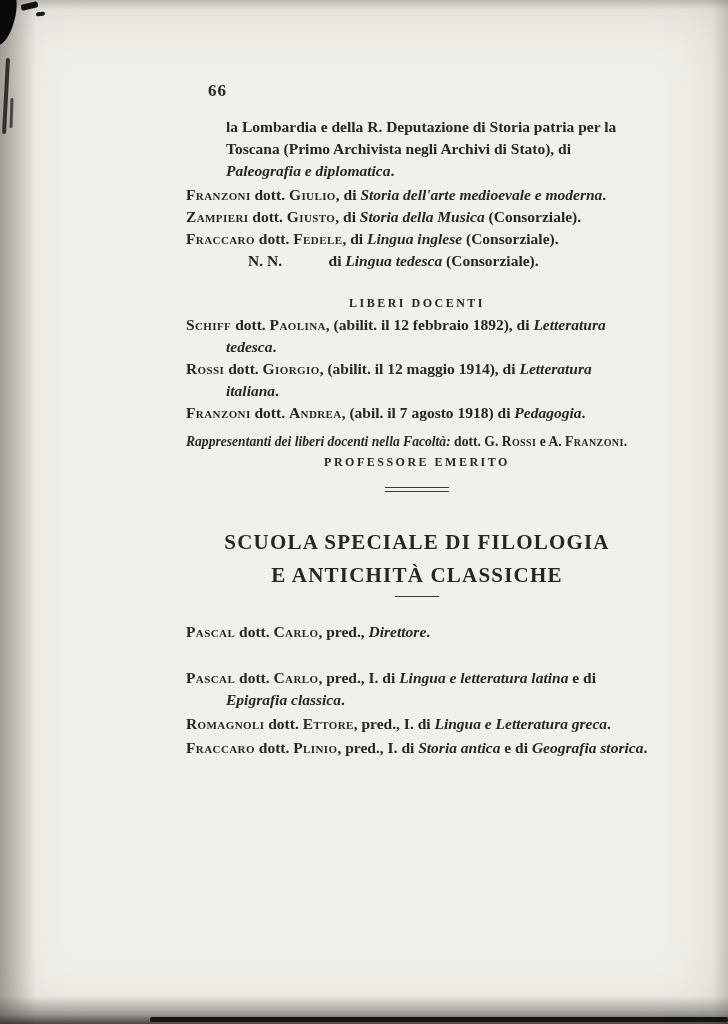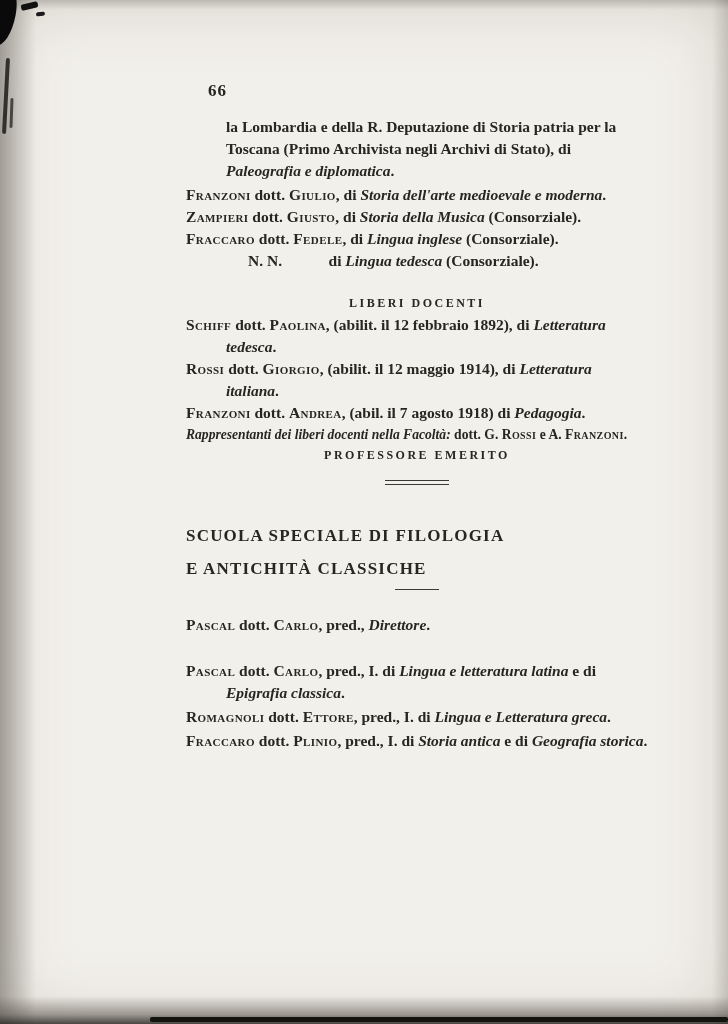--- a/index.html
+++ b/index.html
@@ -33,21 +33,21 @@
   .page-number { font-size:17px; line-height:22px; margin-left:22px; letter-spacing:1px; }
 
   .para { margin:0; font-size:15.5px; line-height:22px; }
   .entry        { padding-left:40px; text-indent:-40px; }
   .continuation { padding-left:40px; text-indent:0; }
   .note         { padding-left:38px; text-indent:-38px; font-size:13.6px; line-height:19px; }
   .sc { font-variant:small-caps; letter-spacing:0.4px; }
   .it { font-style:italic; }
 
   .heading { text-align:center; font-size:12px; line-height:22px; letter-spacing:2.5px; }
-  .heading-large { text-align:left; font-size:17px; line-height:33px; letter-spacing:1.2px; }
+  .heading-large { text-align:center; font-size:21px; line-height:33px; letter-spacing:1.2px; }
   .rule-double { width:64px; margin-left:auto; margin-right:auto; }
   .rule-double .rule-line { border-top:1px solid #3c3a34; margin-bottom:3px; }
   .rule-single { width:44px; margin-left:auto; margin-right:auto; border-top:1px solid #3c3a34; height:0; }
 </style>
 </head>
 <body>
 
 <div class="page">
   <div class="artifact edge-top"></div>
   <div class="artifact edge-left"></div>
@@ -65,21 +65,21 @@
     <div id="blocks">
         <p class="para continuation" style="margin-top: 14px;"><span>la Lombardia e della R. Deputazione di Storia patria per la Toscana (Primo Archivista negli Archivi di Stato), di </span><span class="it">Paleografia e diplomatica</span><span>.</span></p>
         <p class="para entry" style="margin-top: 2px;"><span class="sc">Franzoni</span><span> dott. </span><span class="sc">Giulio</span><span>, di </span><span class="it">Storia dell'arte medioevale e moderna</span><span>.</span></p>
         <p class="para entry"><span class="sc">Zampieri</span><span> dott. </span><span class="sc">Giusto</span><span>, di </span><span class="it">Storia della Musica</span><span> (Consorziale).</span></p>
         <p class="para entry"><span class="sc">Fraccaro</span><span> dott. </span><span class="sc">Fedele</span><span>, di </span><span class="it">Lingua inglese</span><span> (Consorziale).</span></p>
         <p class="para entry"><span>&nbsp;&nbsp;&nbsp;&nbsp;&nbsp;&nbsp;&nbsp;&nbsp;&nbsp;&nbsp;&nbsp;&nbsp;&nbsp;&nbsp;&nbsp;&nbsp;N. N.&nbsp;&nbsp;&nbsp;&nbsp;&nbsp;&nbsp;&nbsp;&nbsp;&nbsp;&nbsp;&nbsp;&nbsp;di </span><span class="it">Lingua tedesca</span><span> (Consorziale).</span></p>
         <div class="heading" style="margin-top: 20px;">LIBERI DOCENTI</div>
         <p class="para entry" style=""><span class="sc">Schiff</span><span> dott. </span><span class="sc">Paolina</span><span>, (abilit. il 12 febbraio 1892), di </span><span class="it">Letteratura tedesca</span><span>.</span></p>
         <p class="para entry"><span class="sc">Rossi</span><span> dott. </span><span class="sc">Giorgio</span><span>, (abilit. il 12 maggio 1914), di </span><span class="it">Letteratura italiana</span><span>.</span></p>
         <p class="para entry"><span class="sc">Franzoni</span><span> dott. </span><span class="sc">Andrea</span><span>, (abil. il 7 agosto 1918) di </span><span class="it">Pedagogia</span><span>.</span></p>
-        <p class="para note" style="margin-top: 1px;"><span class="it">Rappresentanti dei liberi docenti nella Facoltà:</span><span> dott. G. </span><span class="sc">Rossi</span><span> e A. </span><span class="sc">Franzoni</span><span>.</span></p>
+        <p class="para note" style="margin-top: 8px;"><span class="it">Rappresentanti dei liberi docenti nella Facoltà:</span><span> dott. G. </span><span class="sc">Rossi</span><span> e A. </span><span class="sc">Franzoni</span><span>.</span></p>
         <div class="heading" style="margin-top: 0;">PROFESSORE EMERITO</div>
         <div class="rule-double" style="margin-top: 14px;">
           <div class="rule-line"></div>
           <div class="rule-line"></div>
         </div>
         <div class="heading-large" style="margin-top: 34px;">
           <div class="heading-line">SCUOLA SPECIALE DI FILOLOGIA</div>
           <div class="heading-line">E ANTICHITÀ CLASSICHE</div>
         </div>
         <div class="rule-single" style="margin-top: 4px;"></div>

